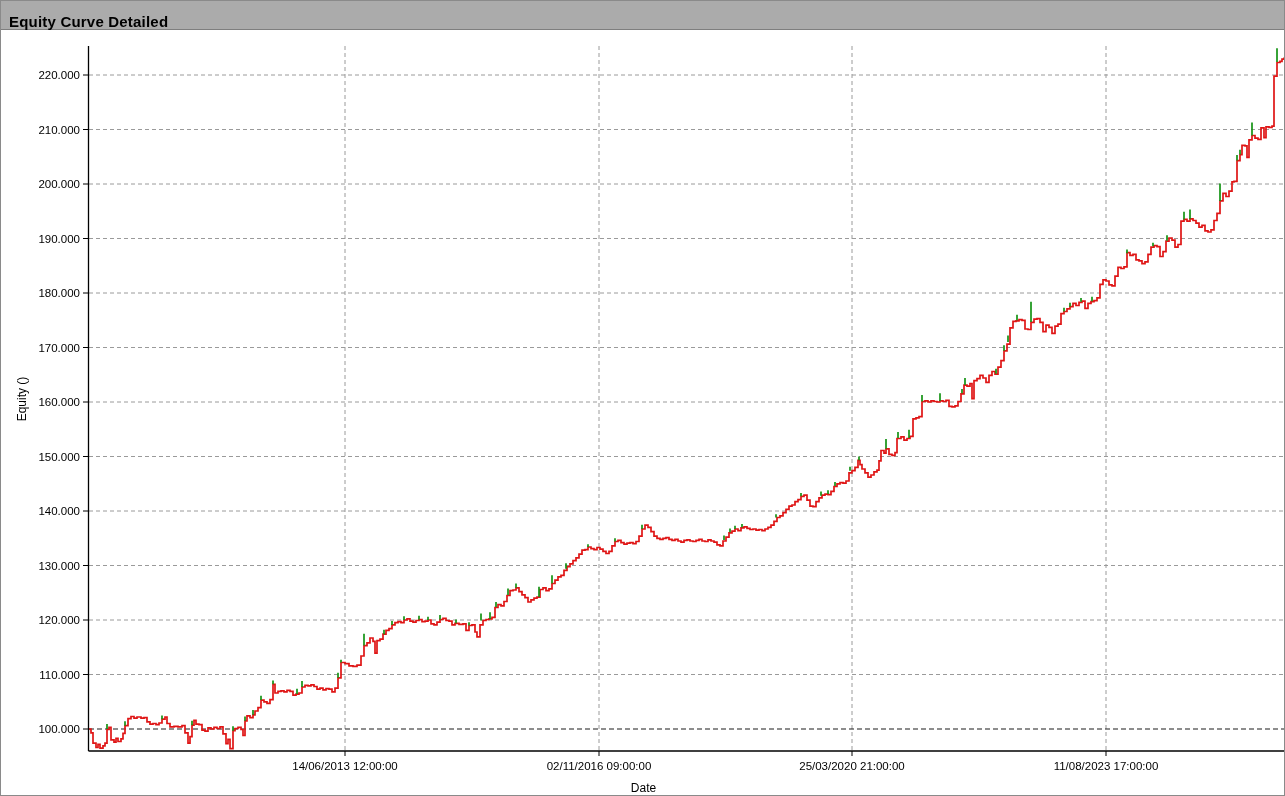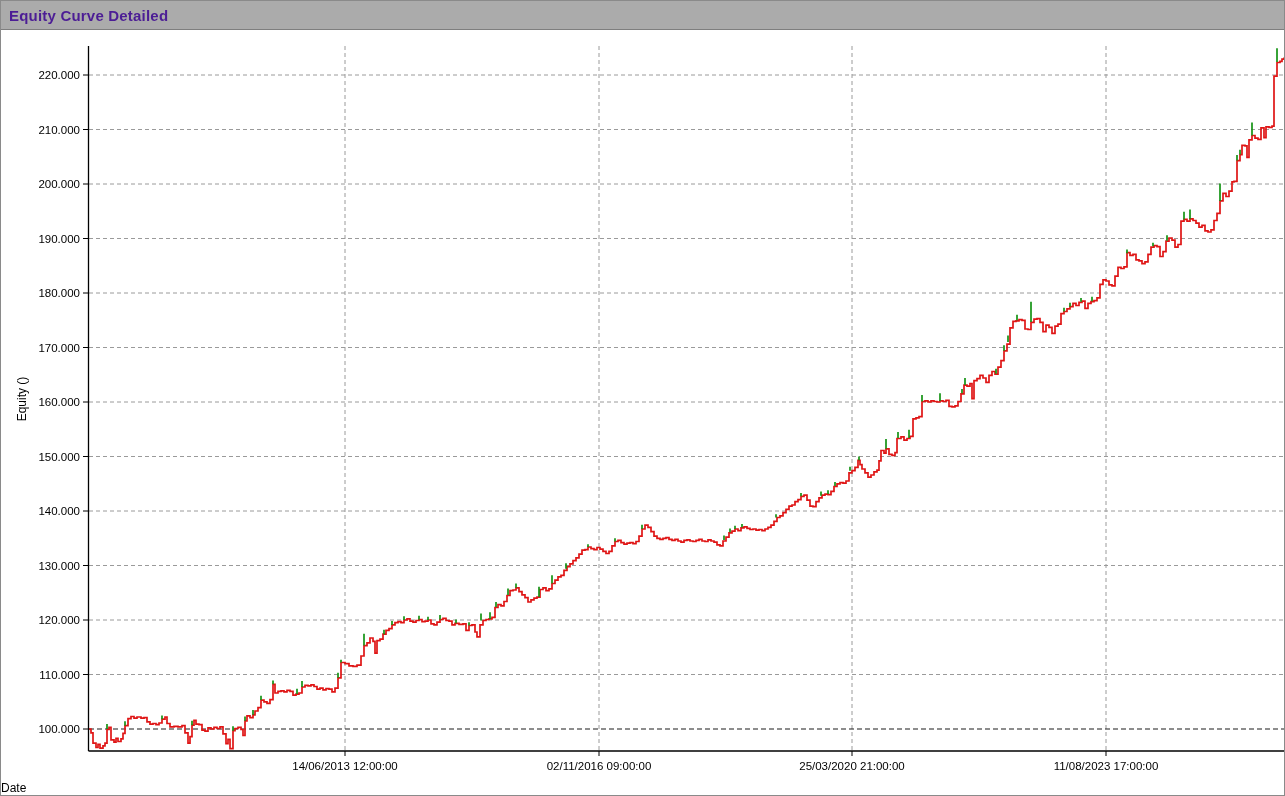--- a/index.html
+++ b/index.html
@@ -1,24 +1,24 @@
 <!DOCTYPE html>
 <html><head>
 <meta charset="utf-8">
 <style>
   html,body{margin:0;padding:0;background:#d8d8d8;font-family:"Liberation Sans",sans-serif;}
   .window{position:relative;width:1285px;height:796px;background:#ffffff;
           border:1px solid #8a8a8a;box-sizing:border-box;overflow:hidden;}
   .titlebar{position:absolute;left:0;top:0;width:100%;height:29px;background:#ababab;
             border-bottom:1px solid #7e7e7e;box-sizing:border-box;}
-  .titlebar .title{display:block;padding:6px 0 0 8px;font-size:15px;font-weight:bold;
-            color:#4c1d95;letter-spacing:.2px;}
+  .titlebar .title{display:block;padding:12px 0 0 8px;font-size:15px;font-weight:bold;
+            color:#000000;letter-spacing:.2px;}
   .chart-area{position:absolute;left:0;top:30px;width:1285px;height:766px;background:#ffffff;}
   svg{display:block;}
-  .axis-title-x{position:absolute;left:0;width:1285px;top:750px;
+  .axis-title-x{position:absolute;left:0;width:1285px;top:750px;text-align:center;
             font-size:12px;color:#000;}
   .axis-title-y{position:absolute;left:-179px;top:361px;width:400px;text-align:center;
             font-size:12px;color:#000;transform:rotate(-90deg);}
   text{font-family:"Liberation Sans",sans-serif;font-size:11.5px;fill:#000;}
 </style>
 </head>
 <body>
 
 <div class="window">
   <div class="titlebar">

